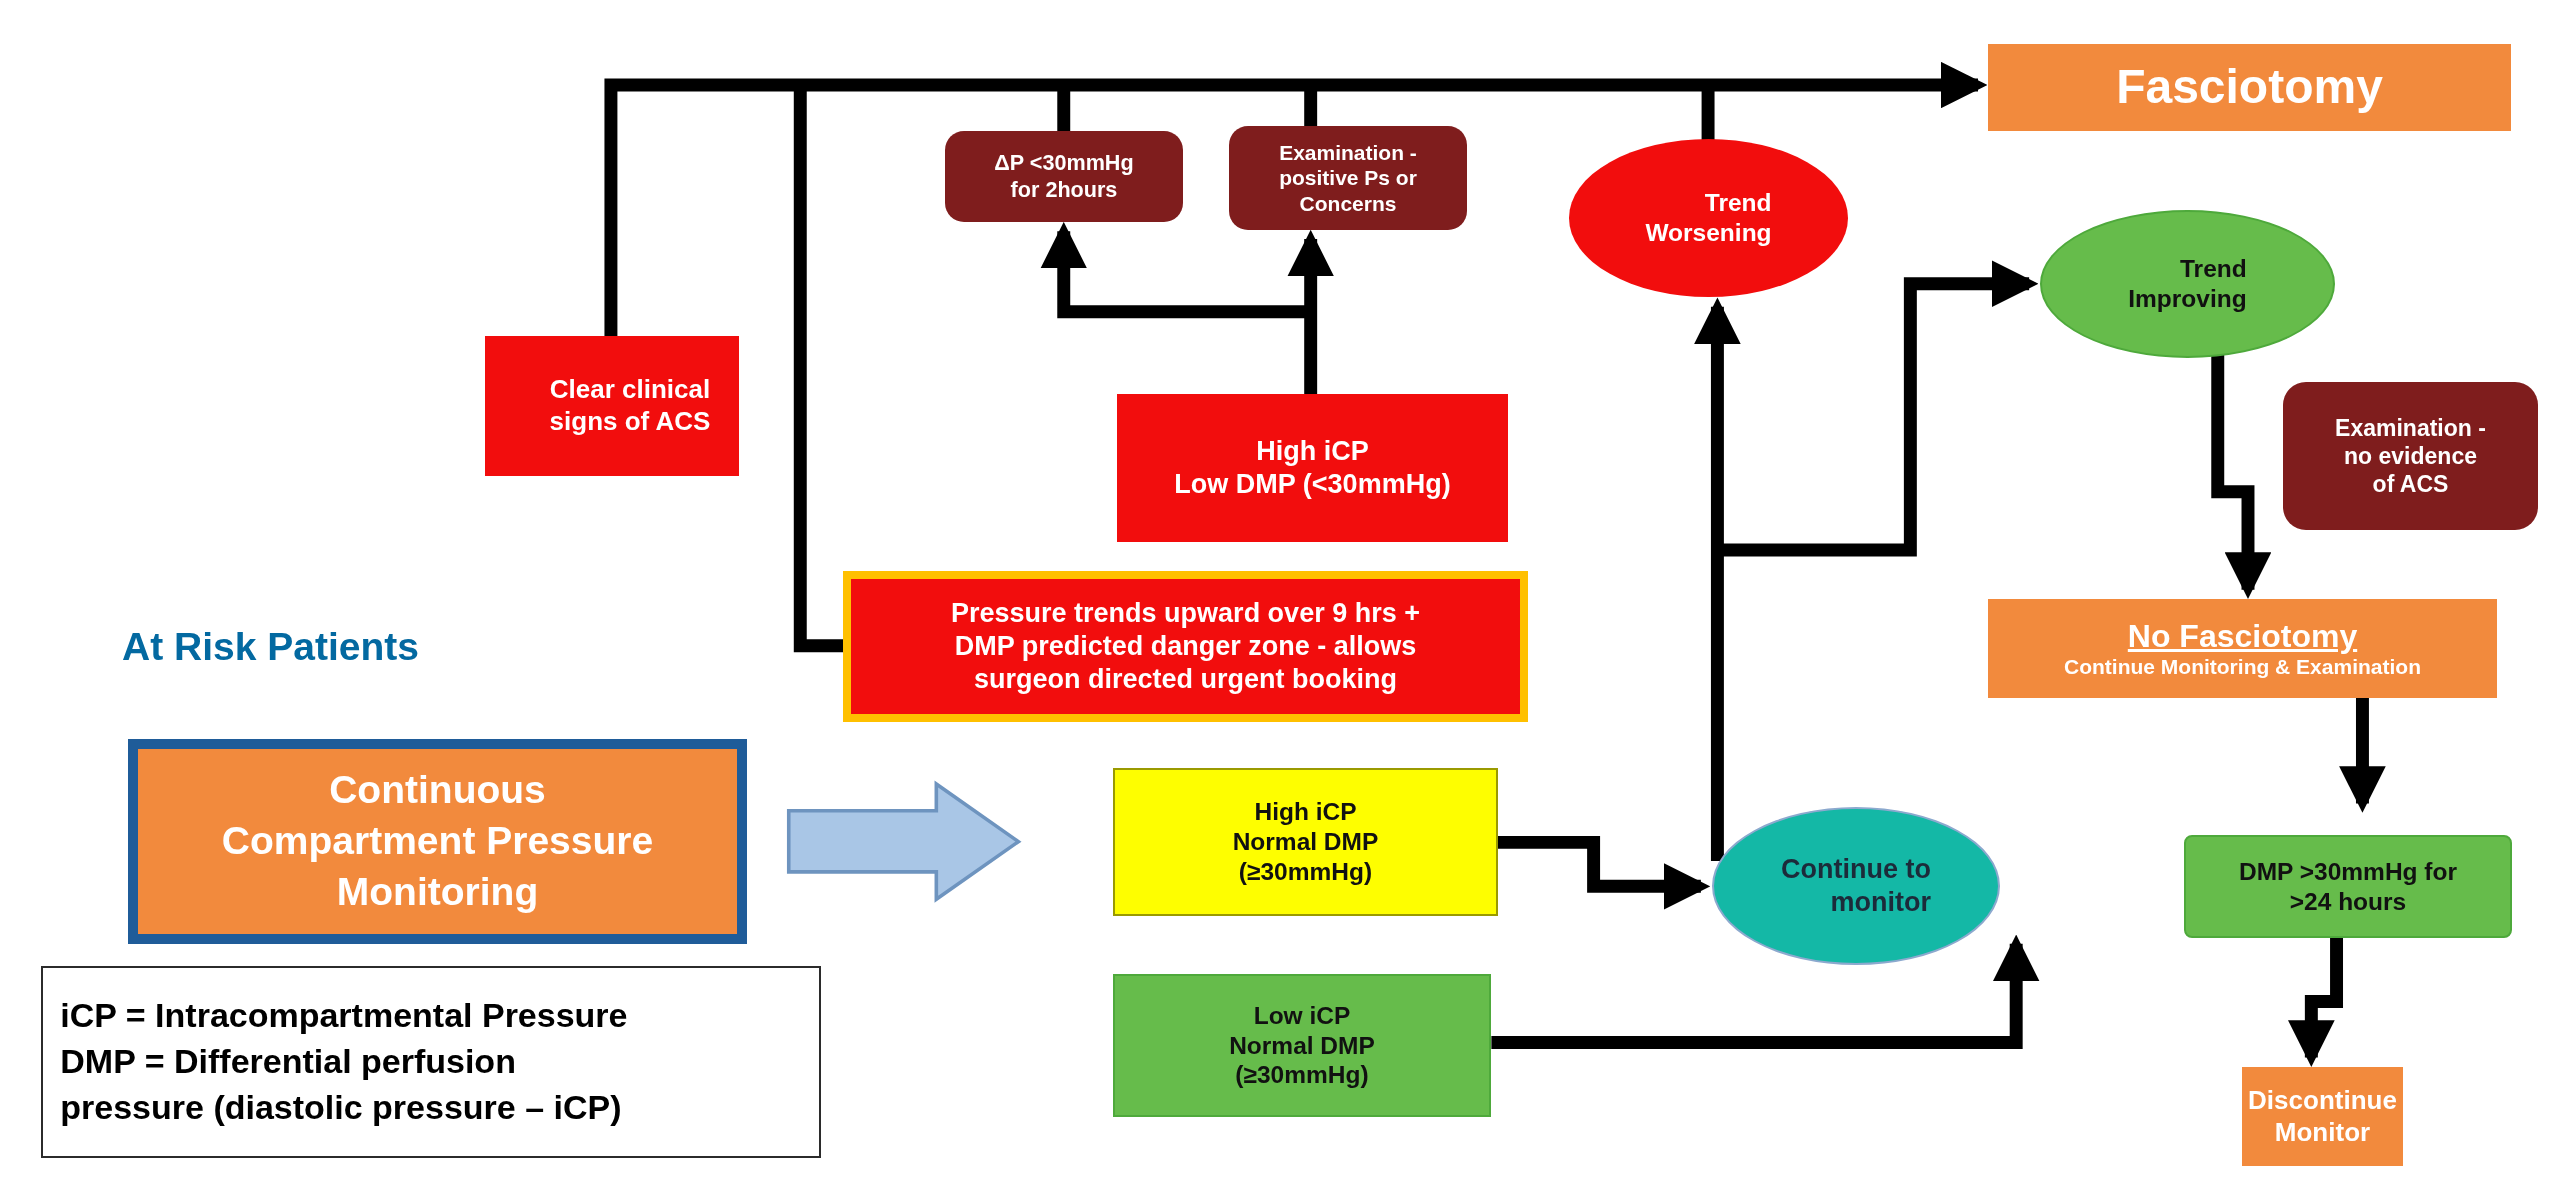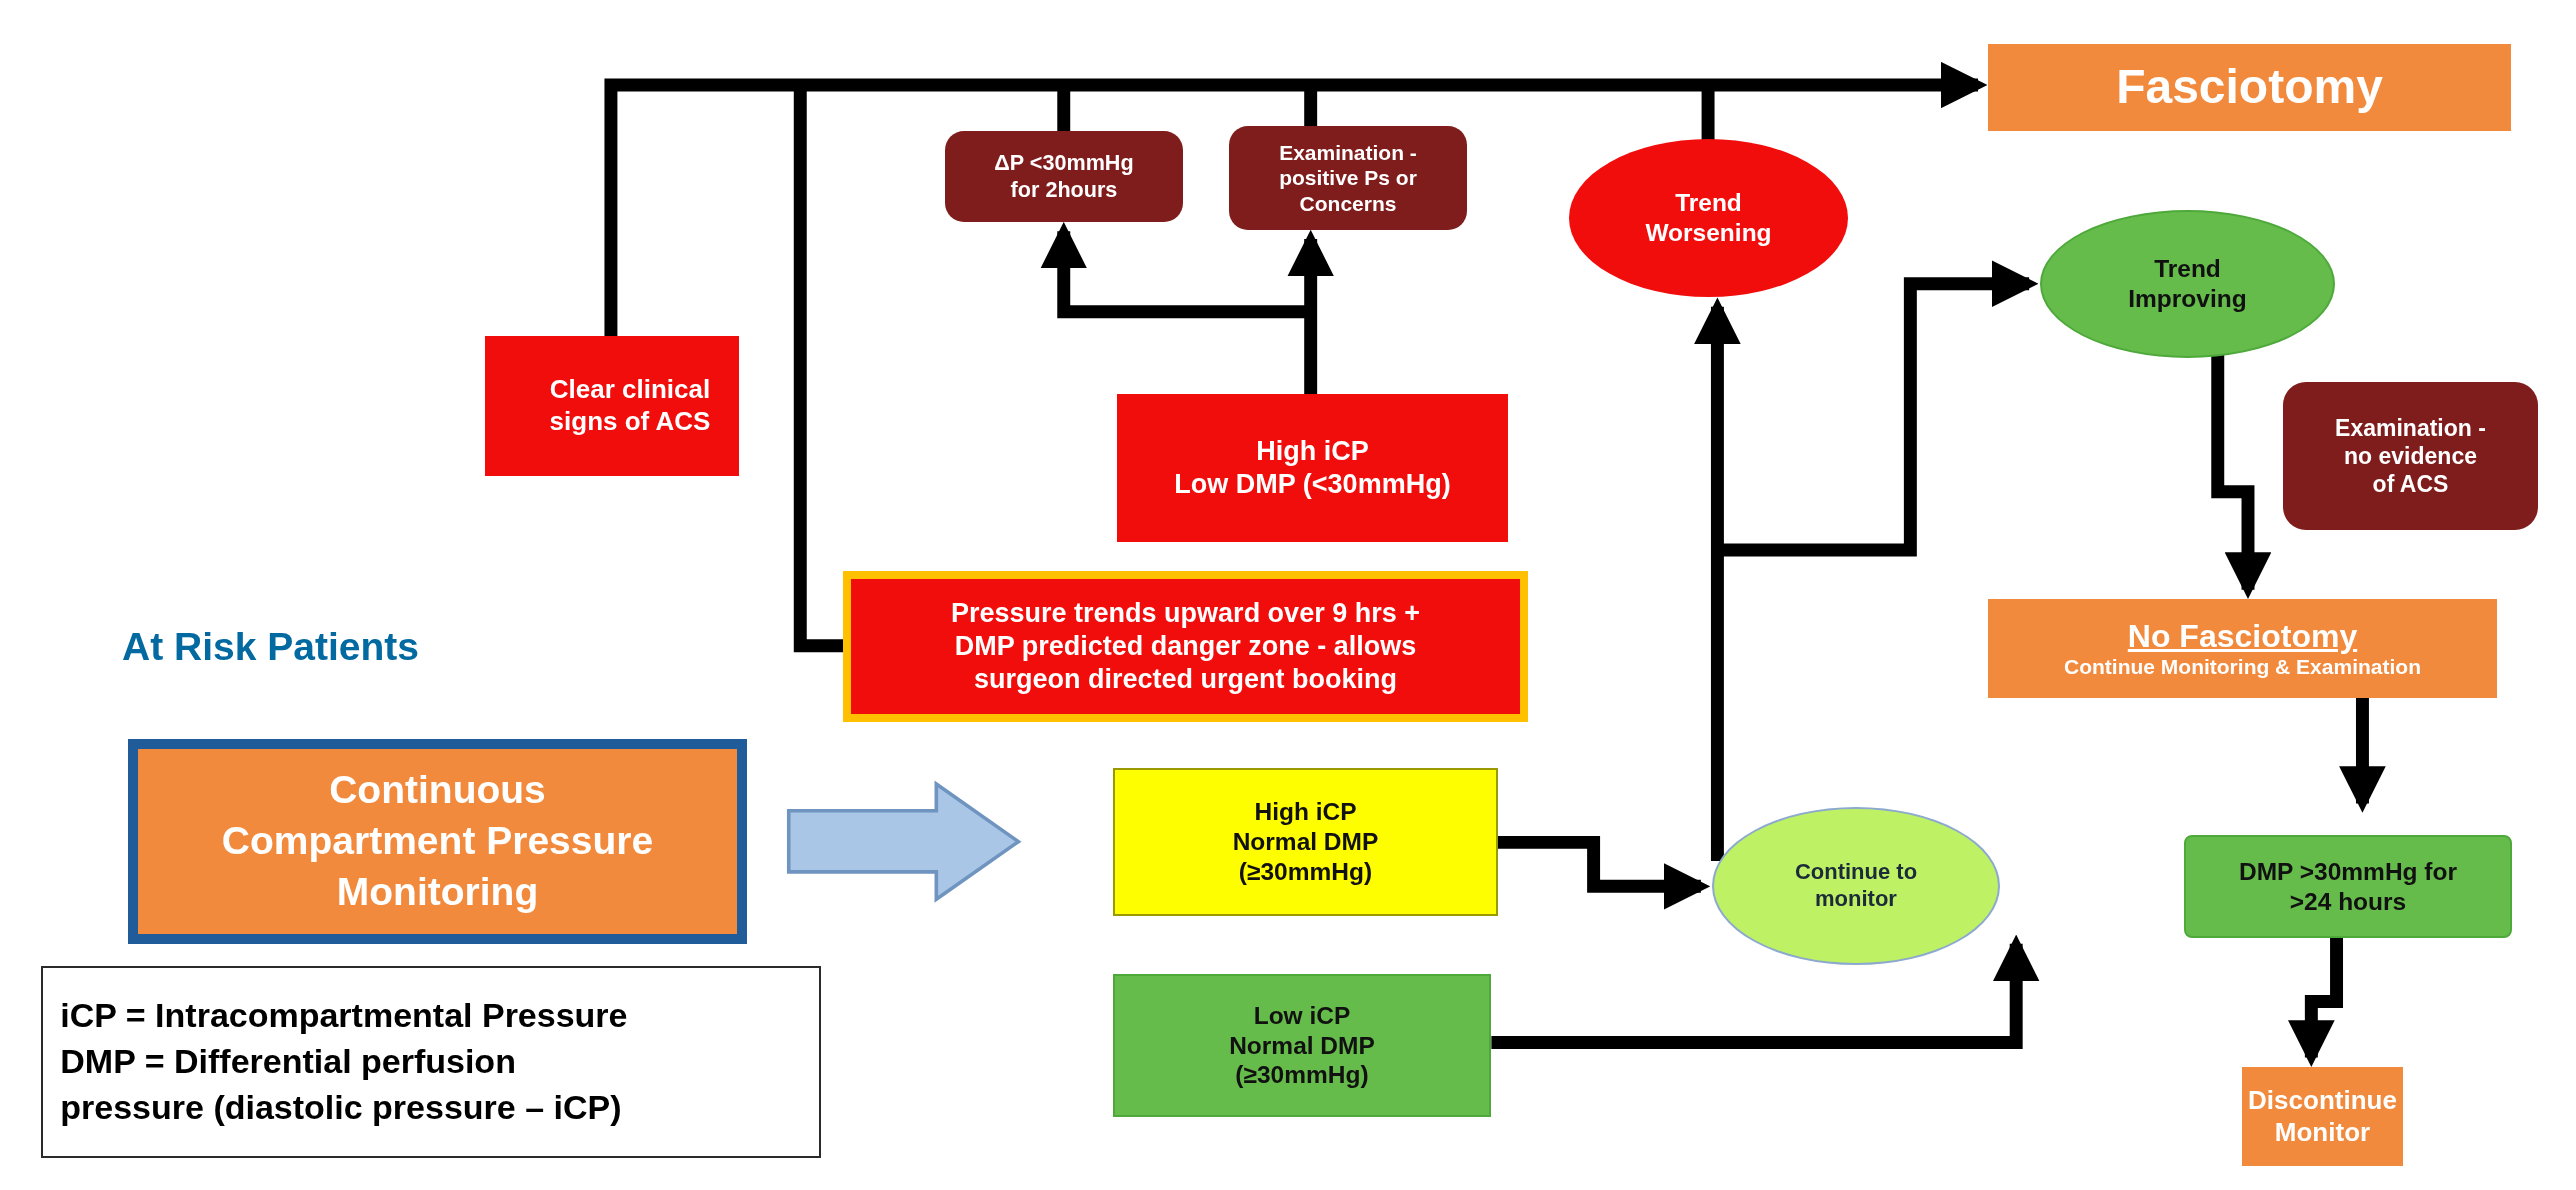--- a/index.html
+++ b/index.html
@@ -15,39 +15,39 @@
   .node{
     position:absolute;z-index:2;box-sizing:border-box;
     display:flex;align-items:center;justify-content:center;
     text-align:center;font-weight:700;white-space:pre-line;line-height:1.22;
   }
   .orange{background:#F28A3D;color:#ffffff;}
   .red{background:#F20D0D;color:#ffffff;}
   .gray{background:#7f1d1d;color:#ffffff;border-radius:19px;}
   .green{background:#66BC4B;color:#111111;}
   .yellow{background:#FEFE00;color:#111111;border:2.2px solid #9a9a00;}
-  .ellipse{border-radius:50%;}
+  .ellipse{border-radius:50%;text-align:right;}
 
   .fasciotomy{left:1988px;top:36px;width:523px;height:87px;font-size:48px;}
   .delta-p{left:945px;top:123px;width:238px;height:91px;font-size:21.6px;}
   .exam-positive{left:1229px;top:118px;width:238px;height:104px;font-size:21px;}
   .trend-worsening{left:1569px;top:131px;width:279px;height:158px;font-size:24.5px;background:#F20D0D;color:#fff;}
   .trend-improving{left:2040px;top:202px;width:295px;height:148px;font-size:24.5px;border:2.2px solid #4EA93B;}
   .clear-signs{left:485px;top:328px;width:254px;height:140px;font-size:26px;padding-left:36px;}
   .high-icp-low{left:1117px;top:386px;width:391px;height:148px;font-size:27px;}
   .exam-no-evidence{left:2283px;top:374px;width:255px;height:148px;font-size:23px;border-radius:23px;}
   .pressure-trends{left:843px;top:563px;width:685px;height:151px;font-size:27px;border:8.6px solid #FFC000;}
   .at-risk{left:122px;top:614px;width:504px;height:50px;font-size:39px;color:#0369a1;justify-content:flex-start;text-align:left;}
   .continuous{left:128px;top:731px;width:619px;height:205px;font-size:39px;border:10px solid #1F5C99;line-height:1.3;}
   .no-fasc{left:1988px;top:591px;width:509px;height:99px;flex-direction:column;color:#fff;}
   .nf-title{font-size:32px;line-height:1.15;text-decoration:underline;}
   .nf-sub{font-size:21px;line-height:1.2;}
   .high-icp-normal{left:1113px;top:760px;width:385px;height:148px;font-size:24.5px;}
   .low-icp-normal{left:1113px;top:966px;width:378px;height:143px;font-size:24.5px;border:2.2px solid #4EA93B;}
-  .continue-monitor{left:1712px;top:799px;width:288px;height:158px;font-size:22px;background:#bef264;color:#1c2b3a;border:2.2px solid #8CA9CE;}
+  .continue-monitor{left:1712px;top:799px;width:288px;height:158px;font-size:27px;background:#14b8a6;color:#1c2b3a;border:2.2px solid #8CA9CE;}
   .dmp-over-30{left:2184px;top:827px;width:328px;height:103px;font-size:24.5px;border-radius:8px;border:2.2px solid #4EA93B;}
   .discontinue{left:2242px;top:1059px;width:161px;height:99px;font-size:26px;}
   .legend{
     left:41px;top:958px;width:780px;height:192px;background:#ffffff;color:#000;
     border:2.9px solid #2b2b2b;font-size:34px;justify-content:flex-start;text-align:left;
     padding:7.2px 17.3px;line-height:1.35;
   }
 </style>
 </head>
 <body>

